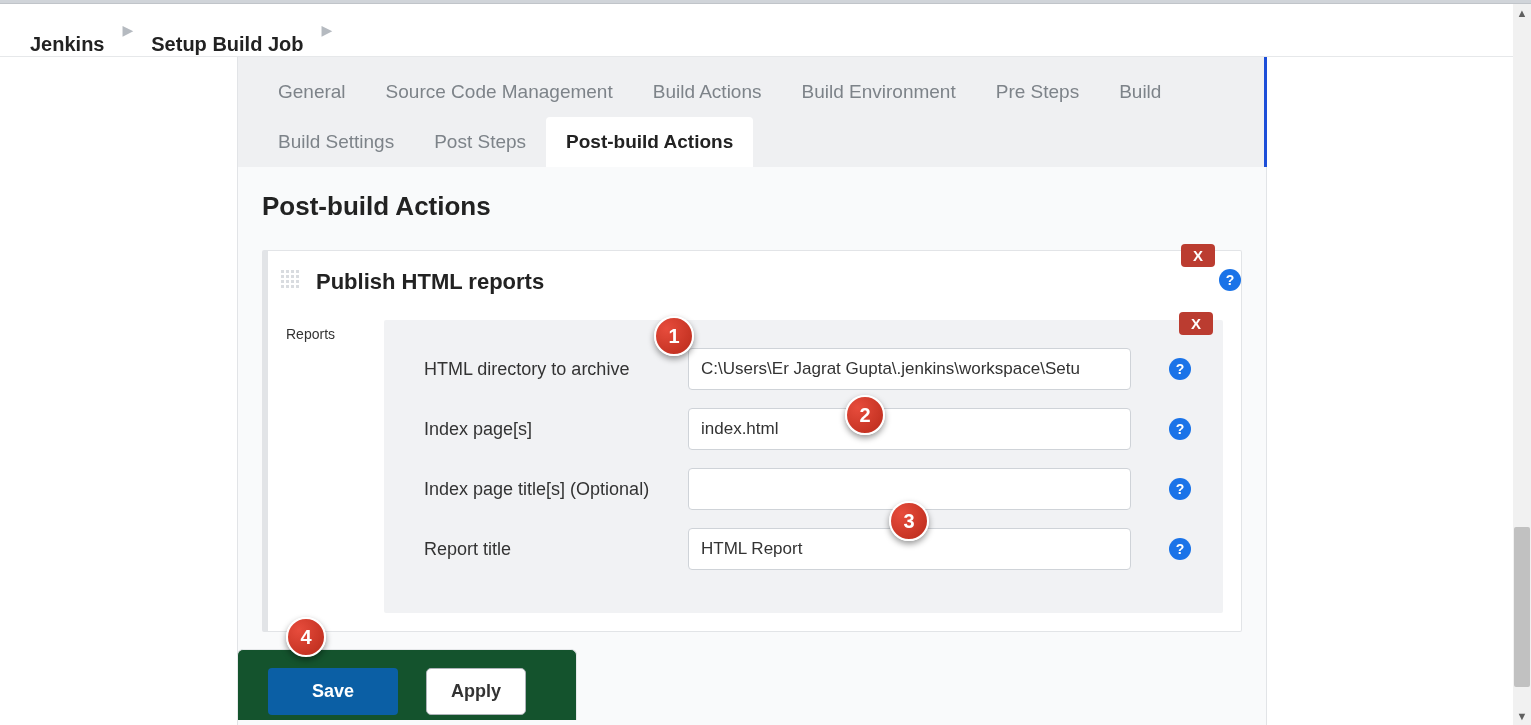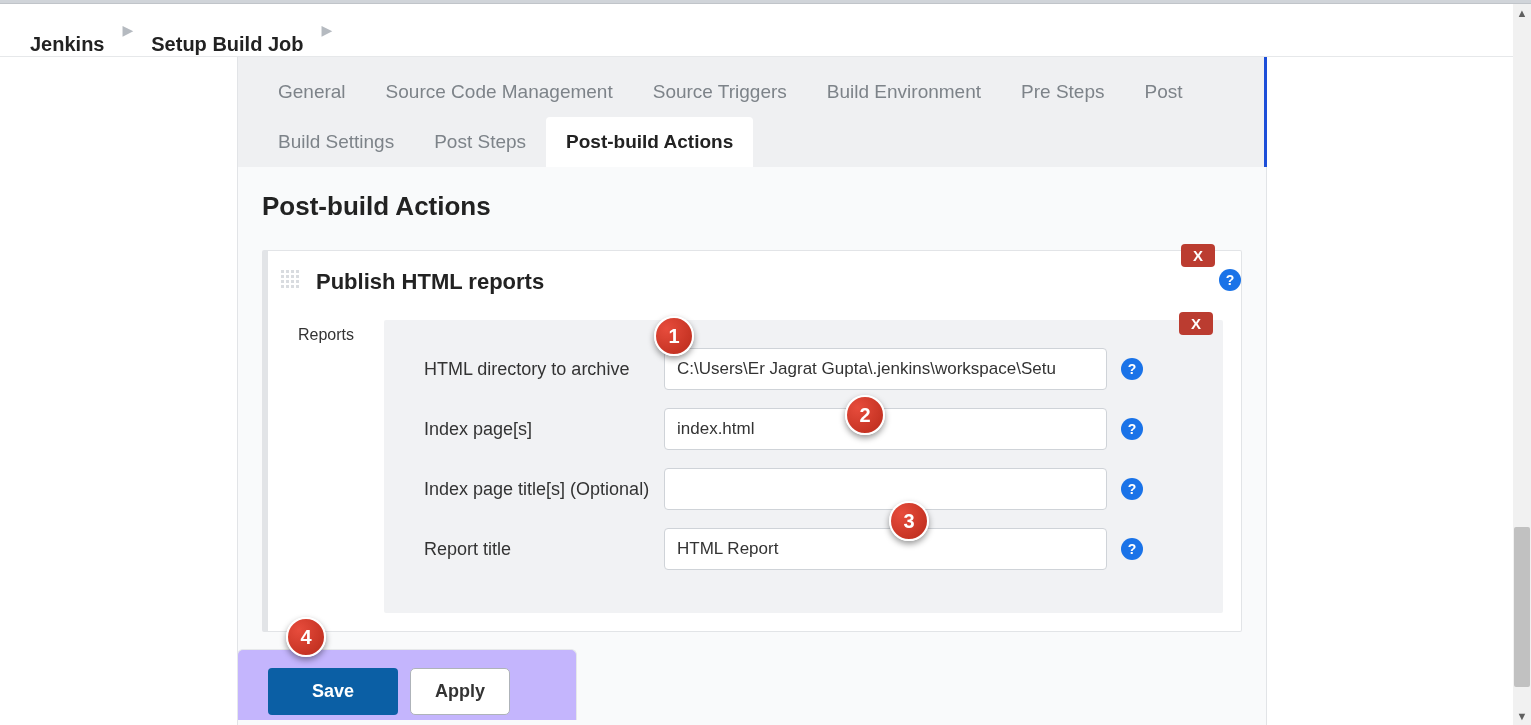--- a/index.html
+++ b/index.html
@@ -138,37 +138,37 @@
     position: absolute;
     right: 0px;
     top: 18px;
   }
   .reports-row {
     display: flex;
     margin-top: 25px;
     gap: 18px;
   }
   .reports-label {
-    font-size: 16px;
+    font-size: 14px;
     color: #333;
     padding-top: 6px;
     width: 80px;
-    text-align: center;
   }
   .reports-box {
     flex: 1;
     background: #f1f2f4;
     border-radius: 2px;
     padding: 28px 20px 25px 40px;
     position: relative;
   }
   .field-row {
     display: flex;
     align-items: center;
     margin-bottom: 18px;
+    gap: 24px;
   }
   .field-label {
     width: 240px;
     font-size: 18px;
     color: #333;
   }
   .field-input {
     width: 443px;
     height: 42px;
     border: 1px solid #cfd3d8;
@@ -194,22 +194,22 @@
     font-size: 17px;
     font-weight: 700;
     color: #333;
     cursor: pointer;
   }
   .bottom-buttons {
     position: absolute;
     left: 237px;
     bottom: 5px;
     display: flex;
-    gap: 12px;
-    background: #c4b5fd;
+    gap: 28px;
+    background: #14532d;
     padding: 18px 30px 5px 30px;
     border: 1px solid #e6e8ea;
     border-bottom: none;
     border-radius: 6px 6px 0 0;
     width: 340px;
   }
   .btn-save {
     background: #0b5fa5;
     color: #fff;
     font-weight: 700;
@@ -285,24 +285,24 @@
   <span class="sep">▶</span>
   <a href="#">Setup Build Job</a>
   <span class="sep">▶</span>
 </div>
 
 <div class="content-wrap">
 
   <div class="tabs">
     <div class="tab">General</div>
     <div class="tab">Source Code Management</div>
-    <div class="tab">Source Triggers</div>
+    <div class="tab">Build Actions</div>
     <div class="tab">Build Environment</div>
     <div class="tab">Pre Steps</div>
-    <div class="tab">Post</div>
+    <div class="tab">Build</div>
     <div class="tab">Build Settings</div>
     <div class="tab">Post Steps</div>
     <div class="tab active">Post-build Actions</div>
   </div>
 
   <div class="page">
     <div class="page-title">Post-build Actions</div>
 
     <div class="section">
       <div class="close-red close-outer">X</div>

